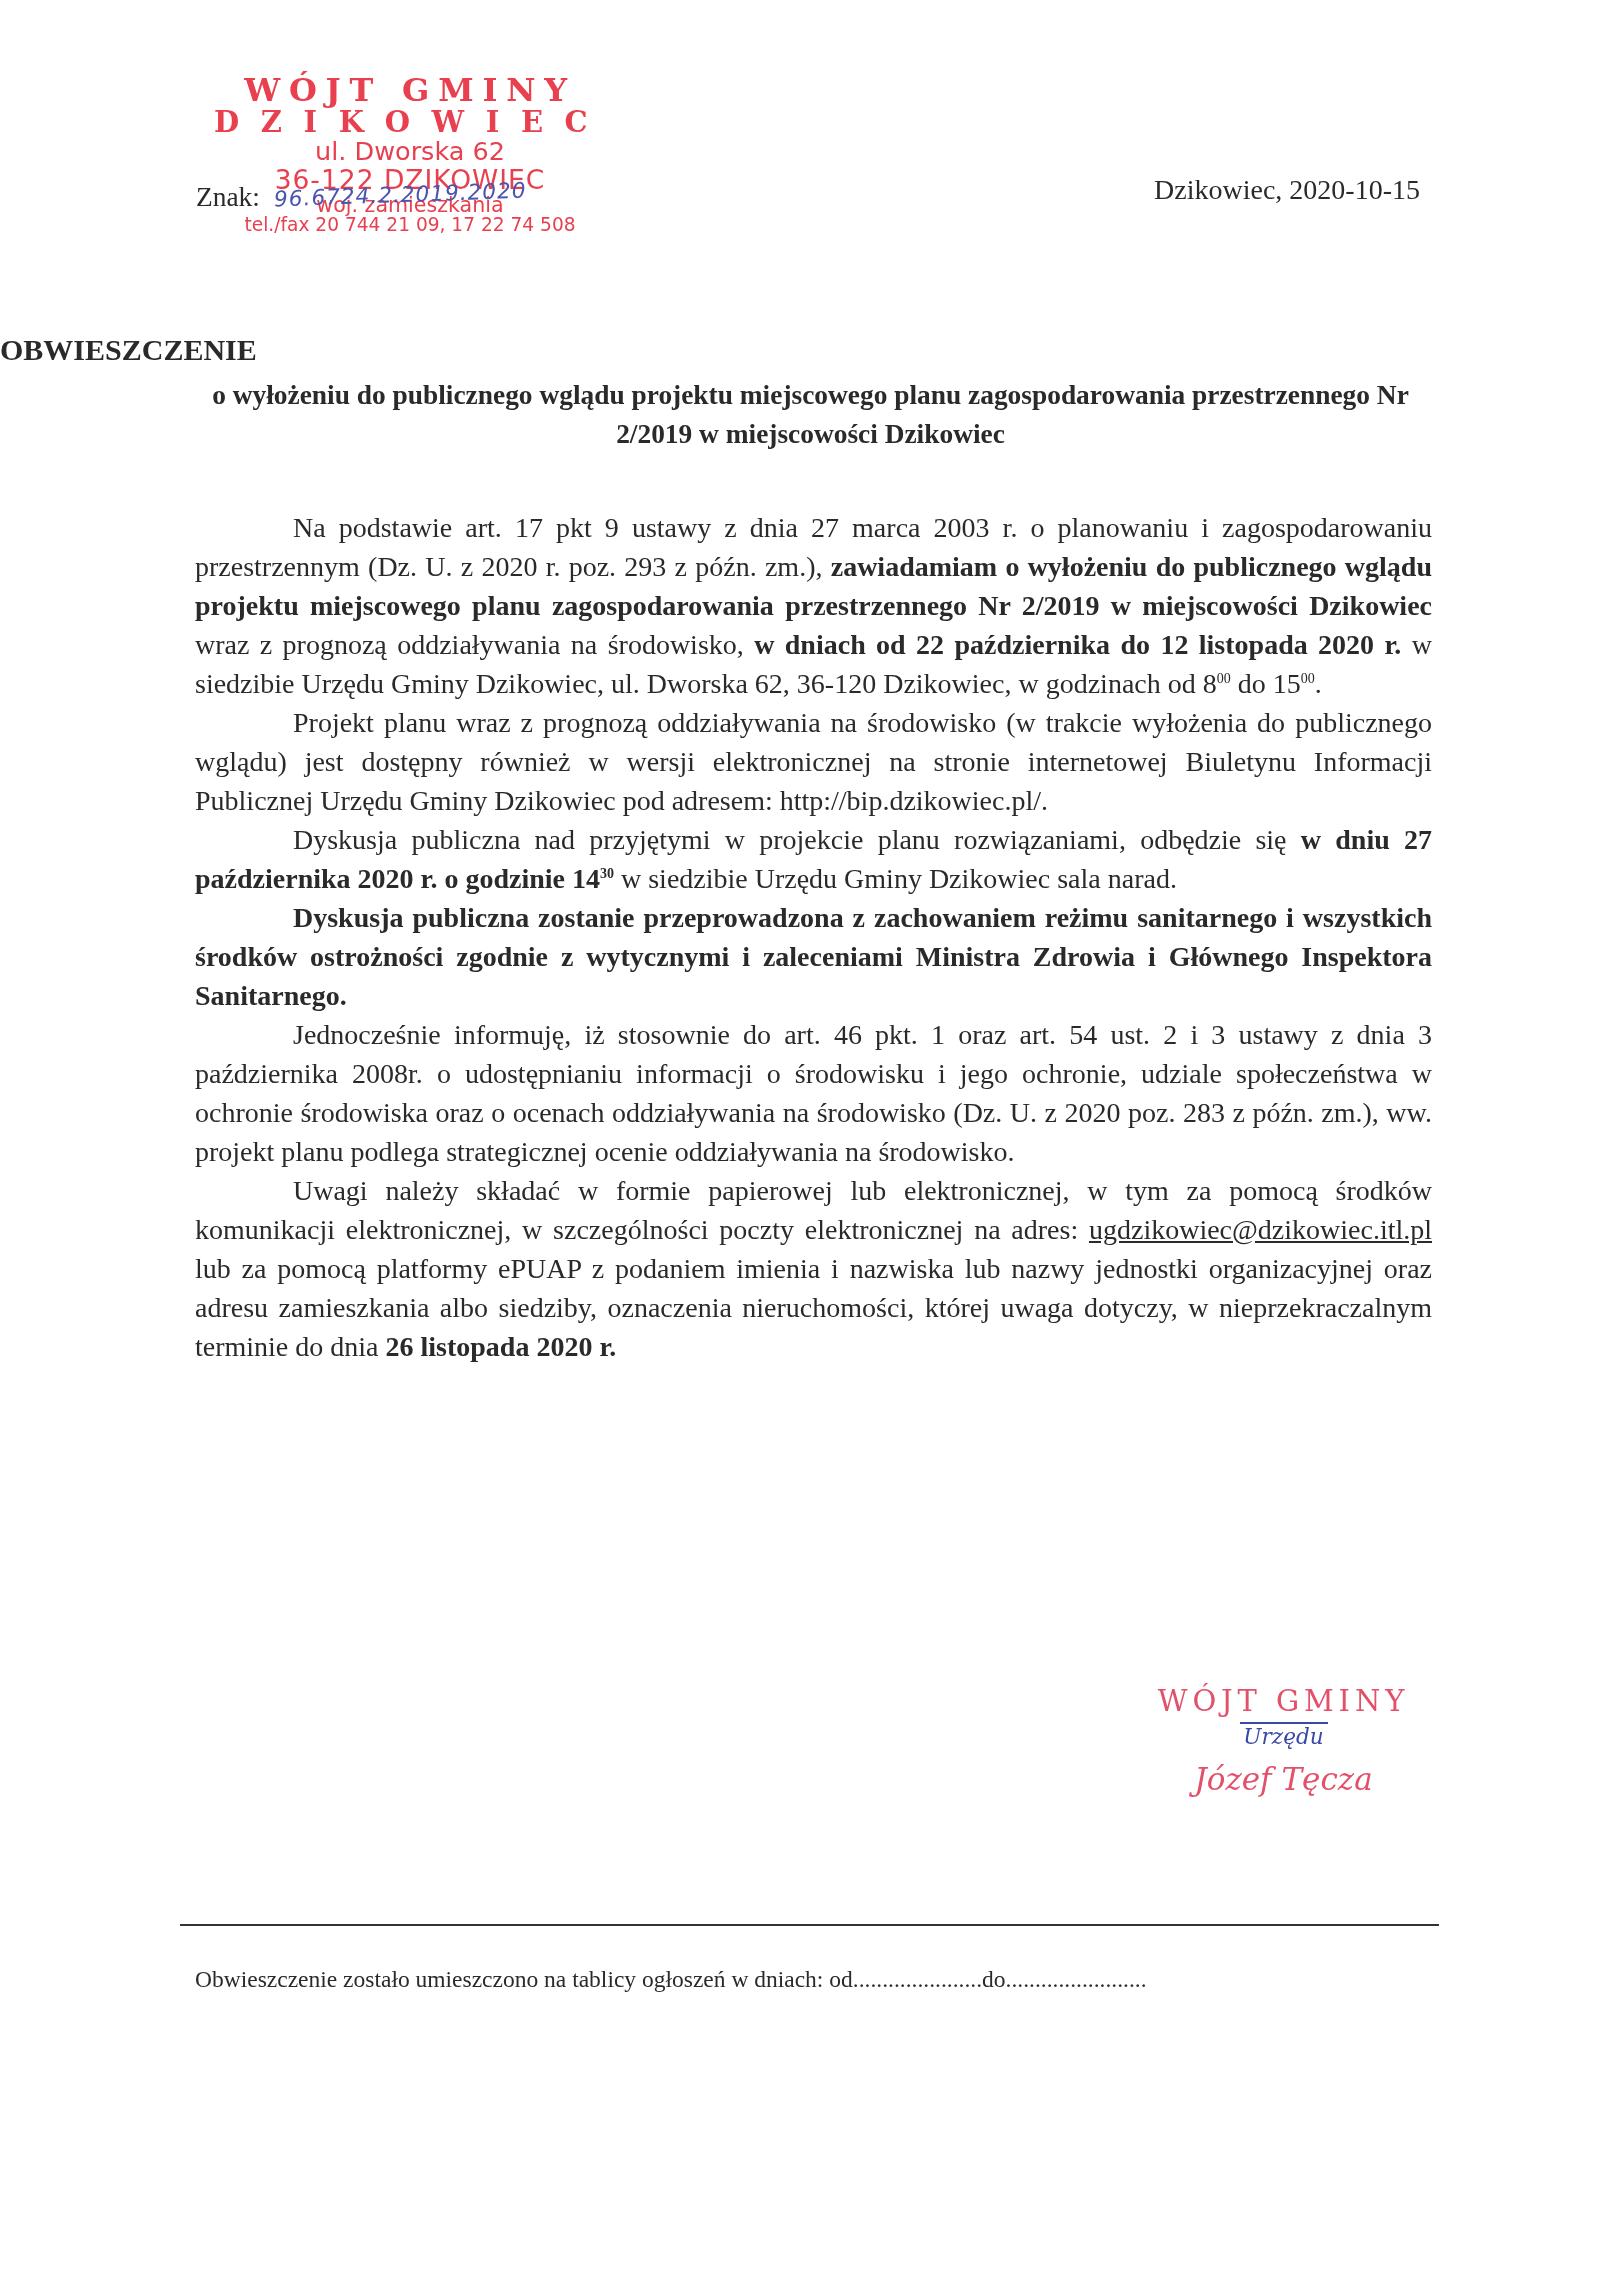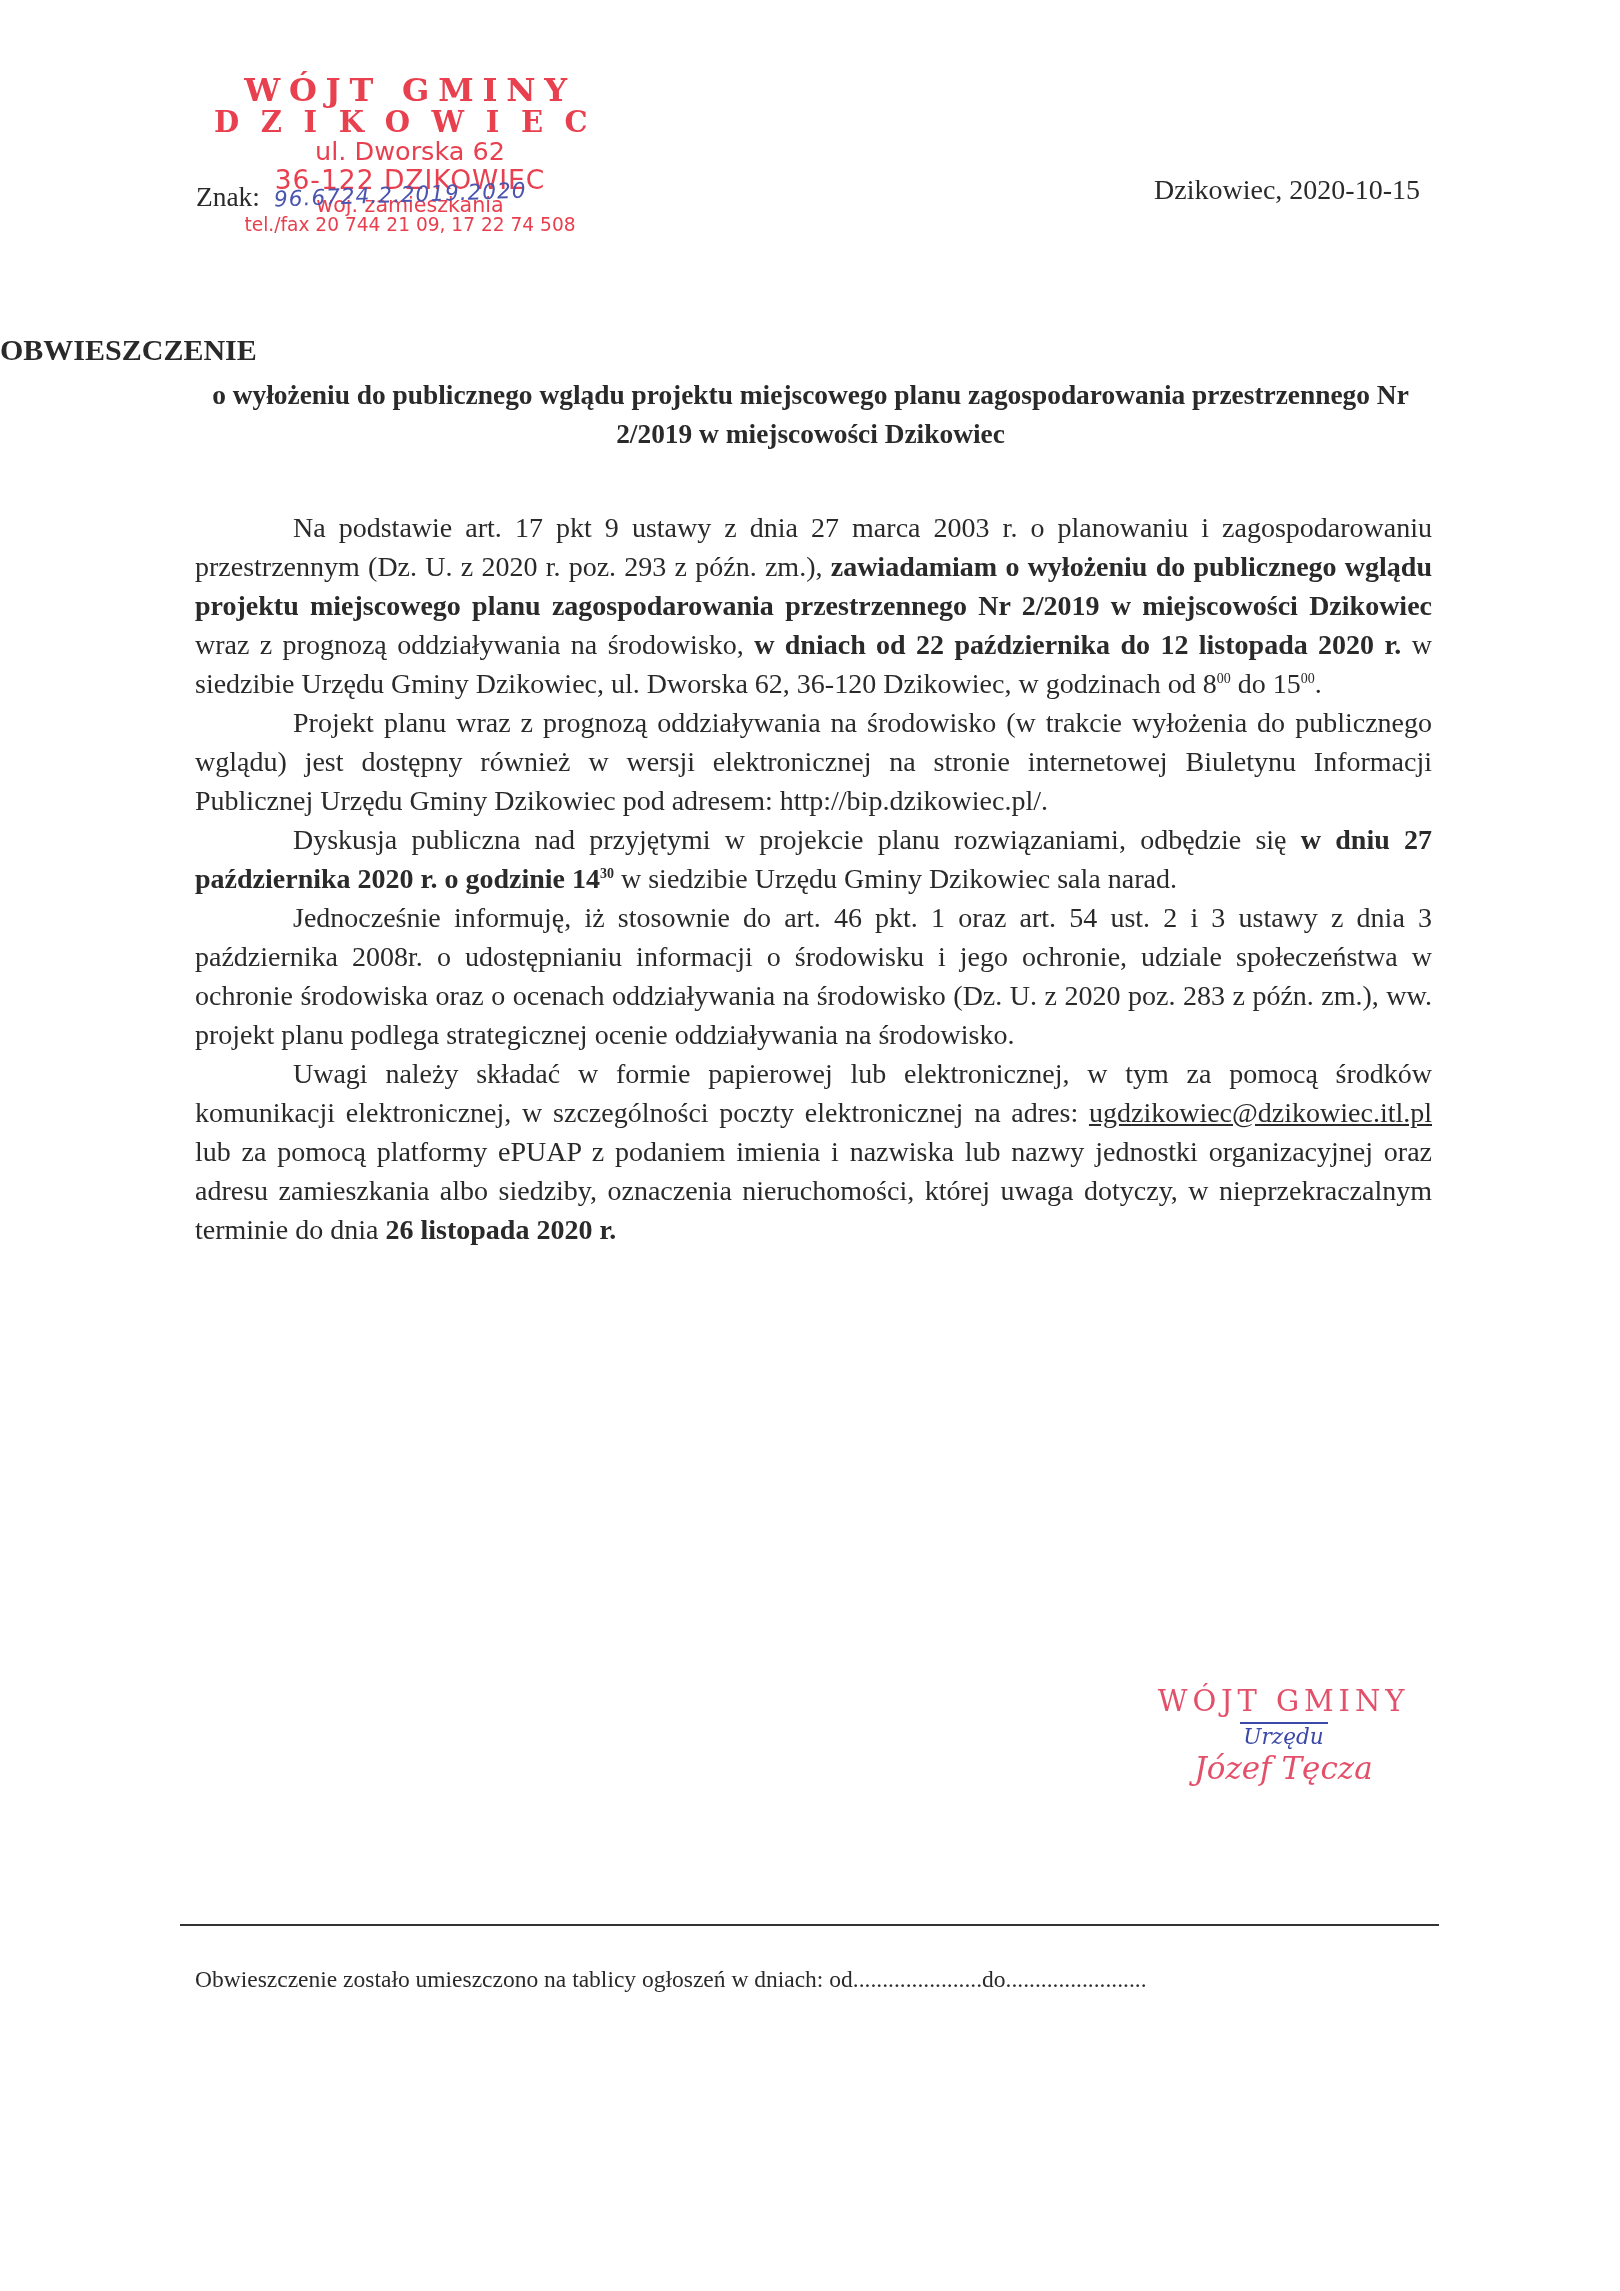--- a/index.html
+++ b/index.html
@@ -24,21 +24,21 @@
     .body { position: absolute; left: 195px; width: 1237px; top: 508px; font-size: 28px;
             line-height: 39px; text-align: justify; }
     .body p { margin: 0; text-indent: 98px; }
     .body b { font-weight: bold; }
     .body sup { font-size: 14px; line-height: 0; }
     .body .link { text-decoration: underline; }
     .sign { position: absolute; left: 1117px; top: 1684px; width: 333px; text-align: center; color: #e3506a; }
     .sign .s1 { font-family: "DejaVu Serif", serif; font-size: 29px; letter-spacing: 4.9px; }
     .sign .sig { font-family: "DejaVu Serif", serif; font-style: italic; color: #3a48a8; font-size: 21.6px;
                  margin-top: 3.9px; border-top: 2px solid #3a48a8; display: inline-block; width: 88px; }
-    .sign .s3 { font-family: "DejaVu Serif", serif; font-style: italic; font-size: 31px; margin-top: 1px; }
+    .sign .s3 { font-family: "DejaVu Serif", serif; font-style: italic; font-size: 31px; margin-top: 12px; }
     .rule { position: absolute; left: 180px; top: 1924px; width: 1259px; height: 2px; background: #333; }
     .footer { position: absolute; left: 195px; top: 1966px; font-size: 23.5px; font-family: "Liberation Serif", serif; }
   </style>
 </head>
 <body>
 
 <div class="stamp-top">
   <div class="l1">WÓJT GMINY</div>
   <div class="l2">DZIKOWIEC</div>
   <div class="l3">ul. Dworska 62</div>
@@ -51,20 +51,21 @@
 
 <div class="date">Dzikowiec, 2020-10-15</div>
 
 <div class="title">OBWIESZCZENIE</div>
 <div class="subtitle">o wyłożeniu do publicznego wglądu projektu miejscowego planu zagospodarowania przestrzennego Nr 2/2019  w miejscowości Dzikowiec</div>
 
 <div class="body">
   <p><span>Na podstawie art. 17 pkt 9 ustawy z dnia 27 marca 2003 r. o planowaniu i zagospodarowaniu przestrzennym (Dz. U. z 2020 r. poz. 293 z późn. zm.), </span><b>zawiadamiam o wyłożeniu do publicznego wglądu projektu miejscowego planu zagospodarowania przestrzennego Nr 2/2019 w miejscowości Dzikowiec</b><span> wraz z prognozą oddziaływania na środowisko, </span><b>w dniach od 22 października do 12 listopada 2020 r.</b><span> w siedzibie Urzędu Gminy Dzikowiec, ul. Dworska 62, 36-120 Dzikowiec, w godzinach od 8</span><sup>00</sup><span> do 15</span><sup>00</sup><span>.</span></p>
   <p>Projekt planu wraz z prognozą oddziaływania na środowisko (w trakcie wyłożenia do publicznego wglądu) jest dostępny również w wersji elektronicznej na stronie internetowej Biuletynu Informacji Publicznej Urzędu Gminy Dzikowiec pod adresem: http://bip.dzikowiec.pl/.</p>
   <p><span>Dyskusja publiczna nad przyjętymi w projekcie planu rozwiązaniami, odbędzie się </span><b>w dniu 27 października 2020 r. o godzinie 14</b><sup style="font-weight:bold">30</sup><span> w siedzibie Urzędu Gminy Dzikowiec sala narad.</span></p>
+  <p><b>Dyskusja publiczna zostanie przeprowadzona z zachowaniem reżimu sanitarnego i wszystkich środków ostrożności zgodnie z wytycznymi i zaleceniami Ministra Zdrowia i Głównego Inspektora Sanitarnego.</b></p>
   <p>Jednocześnie informuję, iż stosownie do art. 46 pkt. 1 oraz art. 54 ust. 2 i 3 ustawy z dnia 3 października 2008r. o udostępnianiu informacji o środowisku i jego ochronie, udziale społeczeństwa w ochronie środowiska oraz o ocenach oddziaływania na środowisko (Dz. U. z 2020 poz. 283 z późn. zm.), ww. projekt planu podlega strategicznej ocenie oddziaływania na środowisko.</p>
   <p><span>Uwagi należy składać w formie papierowej lub elektronicznej, w tym za pomocą środków komunikacji elektronicznej, w szczególności poczty elektronicznej na adres: </span><span class="link">ugdzikowiec@dzikowiec.itl.pl</span><span> lub za pomocą platformy ePUAP z podaniem imienia i nazwiska lub nazwy jednostki organizacyjnej oraz adresu zamieszkania albo siedziby, oznaczenia nieruchomości, której uwaga dotyczy, w nieprzekraczalnym terminie do dnia </span><b>26 listopada 2020 r.</b></p>
 </div>
 
 <div class="sign">
   <div class="s1">WÓJT GMINY</div>
   <div class="sig">Urzędu</div>
   <div class="s3">Józef Tęcza</div>
 </div>
 

